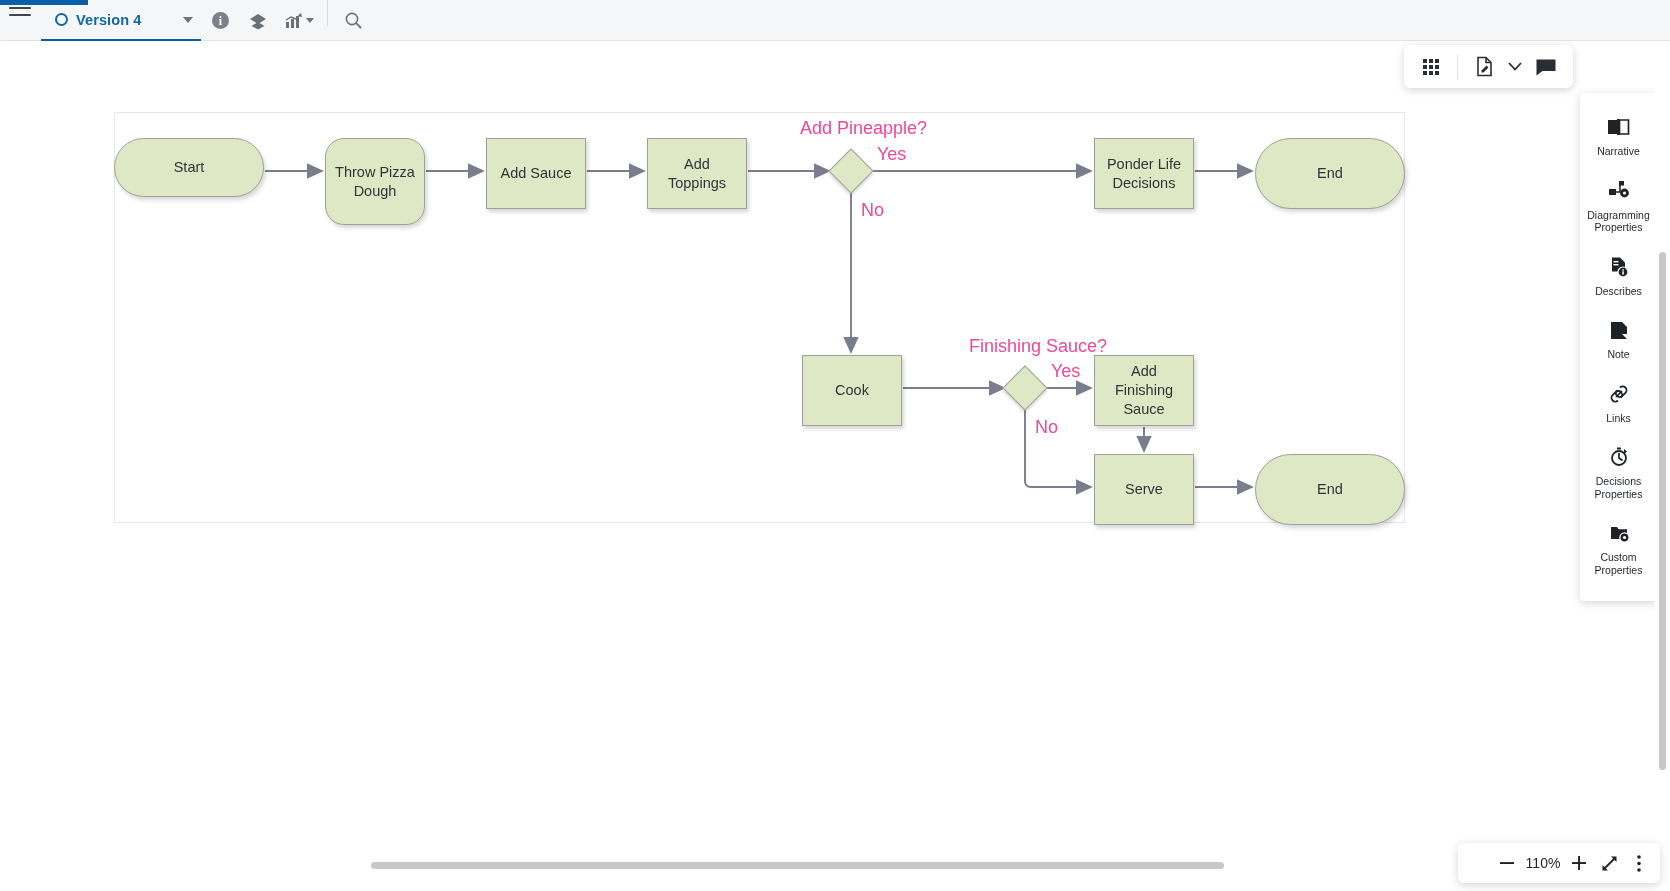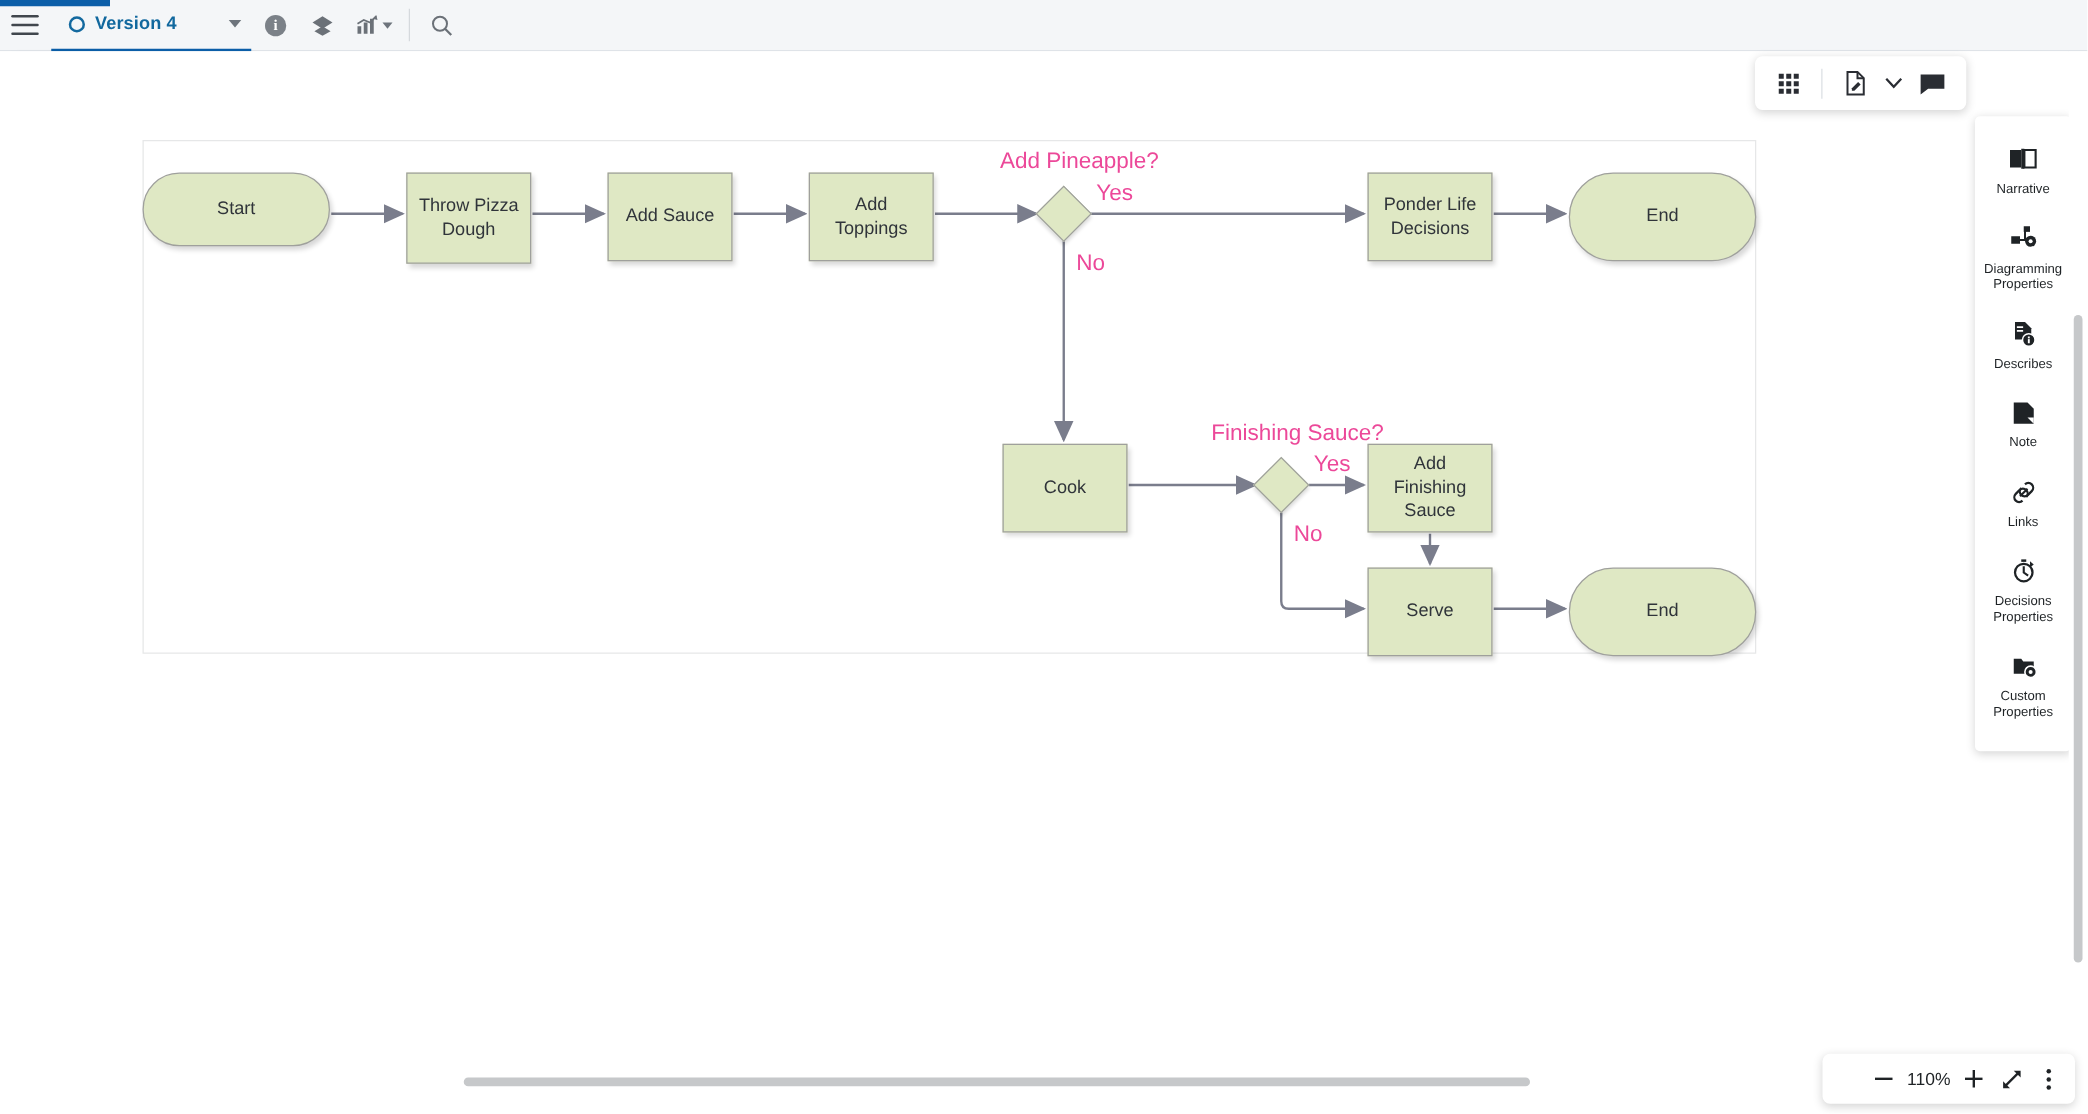--- a/index.html
+++ b/index.html
@@ -8,21 +8,21 @@
     font-family: "Liberation Sans", sans-serif;
     background: #ffffff;
     overflow: hidden;
   }
   #app { position: relative; width: 1670px; height: 891px; background: #fff; }
 
   
   .topbar {
     position: absolute; left: 0; top: 0; width: 1670px; height: 41px;
     background: #f4f6f8; border-bottom: 1px solid #dfe3e8;
-    display: flex; align-items: center;
+    display: flex; 
   }
   .top-blue-strip {
     position: absolute; left: 0; top: 0; width: 88px; height: 5px;
     background: #0b5ea8;
   }
   .hamburger {
     width: 22px; height: 16px; margin-left: 9px; margin-right: 10px;
     display: flex; flex-direction: column; justify-content: space-between;
     cursor: pointer;
   }
@@ -312,21 +312,21 @@
         <line x1="1144" y1="386" x2="1144" y2="410"></line>
         <line x1="1195" y1="446" x2="1252" y2="446"></line>
         <path d="M1025 369 L1025 440 Q1025 446 1031 446 L1091 446"></path>
       </g>
     </svg>
 
     <div class="node term" style="left:114px; top:97px; width:150px; height:59px;">
       <span>Start</span>
     </div>
 
-    <div class="node" style="left:325px; top:97px; width:100px; height:73px;">
+    <div class="node" style="left:325px; top:97px; width:100px; height:87px;border-radius:19px;">
       <span>
         <span>Throw Pizza</span><br><span>Dough</span>
       </span>
     </div>
 
     <div class="node" style="left:486px; top:97px; width:100px; height:71px;">
       <span>Add Sauce</span>
     </div>
 
     <div class="node" style="left:647px; top:97px; width:100px; height:71px;">

